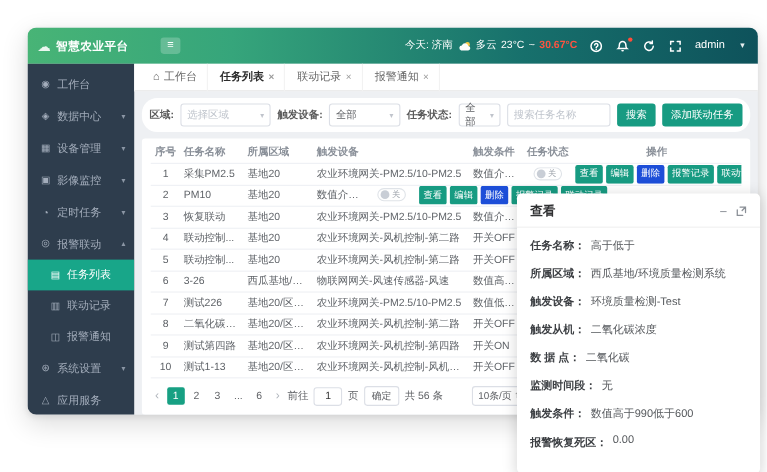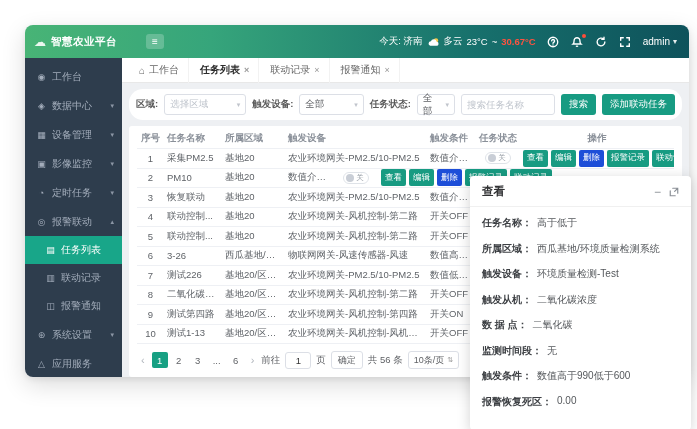--- a/index.html
+++ b/index.html
@@ -17,21 +17,21 @@
   .logo .cloud { font-size:12px; color:#eaf7ef; line-height:1; }
   .logo .brand { font-size:10.5px; font-weight:bold; letter-spacing:.5px; white-space:nowrap; }
   .collapse-btn { margin-left:24px; width:18px; height:15px; border-radius:3px; background:rgba(255,255,255,.22);
                   display:flex; align-items:center; justify-content:center; font-size:10px; cursor:pointer; }
   .nav-right { margin-left:auto; display:flex; align-items:center; gap:11px; padding-right:12px; font-size:9.5px; }
   .weather { display:flex; align-items:center; gap:4px; white-space:nowrap; }
   .temp-high { color:#ff5340; font-weight:bold; }
   .nav-ico { width:13px; height:13px; display:inline-flex; align-items:center; justify-content:center; position:relative; cursor:pointer; }
   .nav-ico svg { width:12px; height:12px; stroke:#fff; fill:none; stroke-width:1.6; }
   .badge-dot { position:absolute; top:-1px; right:-2px; width:4px; height:4px; border-radius:50%; background:#ff4d3a; }
-  .user { display:flex; align-items:center; gap:3px; font-size:10px; cursor:pointer; }
+  .user { display:flex; align-items:center; gap:14px; font-size:10px; cursor:pointer; }
   .caret { font-size:8px; opacity:.9; }
 
   
   .app-body { display:flex; height:319px; }
   .sidebar { width:97px; flex:0 0 auto; background:#2e3d4d; padding-top:4px; overflow:hidden; }
   .side-item { height:29px; display:flex; align-items:center; padding:0 8px 0 11px; color:#a3adbb; font-size:10px; cursor:pointer; white-space:nowrap; }
   .side-item .ico { font-size:9px; margin-right:5px; width:11px; text-align:center; }
   .side-item .lab { flex:1; overflow:hidden; }
   .side-item .arr { font-size:7px; opacity:.8; }
   .side-sub { height:28px; padding-left:20px; font-size:10px; }
@@ -82,21 +82,21 @@
   .mini-btn.danger { background:#1d4ed8; }
 
   
   .pager { display:flex; align-items:center; gap:5px; font-size:9.5px; color:#606266; padding:7px 2px 2px; }
   .pg-arrow { color:#b0b5bc; font-size:11px; cursor:pointer; padding:0 2px; }
   .pg { min-width:16px; height:16px; display:inline-flex; align-items:center; justify-content:center; border-radius:2px; cursor:pointer; color:#606266; }
   .pg.active { background:#17a083; color:#fff; }
   .goto-input { width:26px; height:17px; border:1px solid #dcdfe6; border-radius:3px; text-align:center; font-size:9.5px; font-family:inherit; color:#333; }
   .confirm-btn { height:18px; border:1px solid #dcdfe6; background:#fff; border-radius:3px; font-size:9px; color:#606266; padding:0 6px; cursor:pointer; font-family:inherit; }
   .total { white-space:nowrap; }
-  .size-select { height:18px; border:1px solid #dcdfe6; border-radius:3px; display:flex; align-items:center; gap:3px; padding:0 5px; font-size:9px; color:#606266; cursor:pointer; background:#fff; }
+  .size-select { height:18px; border:1px solid #dcdfe6; border-radius:3px; display:flex; align-items:center; gap:3px; padding:0 5px; font-size:9px; color:#606266; cursor:pointer; background:#fff;margin-left:21px; }
 
   
   .view-panel { position:absolute; left:470px; top:176px; width:221px; background:#fff; border-radius:4px; z-index:50;
                 box-shadow:0 3px 14px rgba(0,0,0,.18); padding-bottom:10px; }
   .vp-head { display:flex; align-items:center; justify-content:space-between; padding:8px 12px 7px; border-bottom:1px solid #f0f0f0; }
   .vp-title { font-size:11.5px; color:#303133; font-weight:bold; }
   .vp-icons { display:flex; gap:8px; align-items:center; color:#8a8f96; }
   .vp-min { font-size:12px; cursor:pointer; line-height:1; }
   .vp-expand { cursor:pointer; display:inline-flex; }
   .vp-expand svg { width:10px; height:10px; stroke:#8a8f96; fill:none; stroke-width:1.4; }

